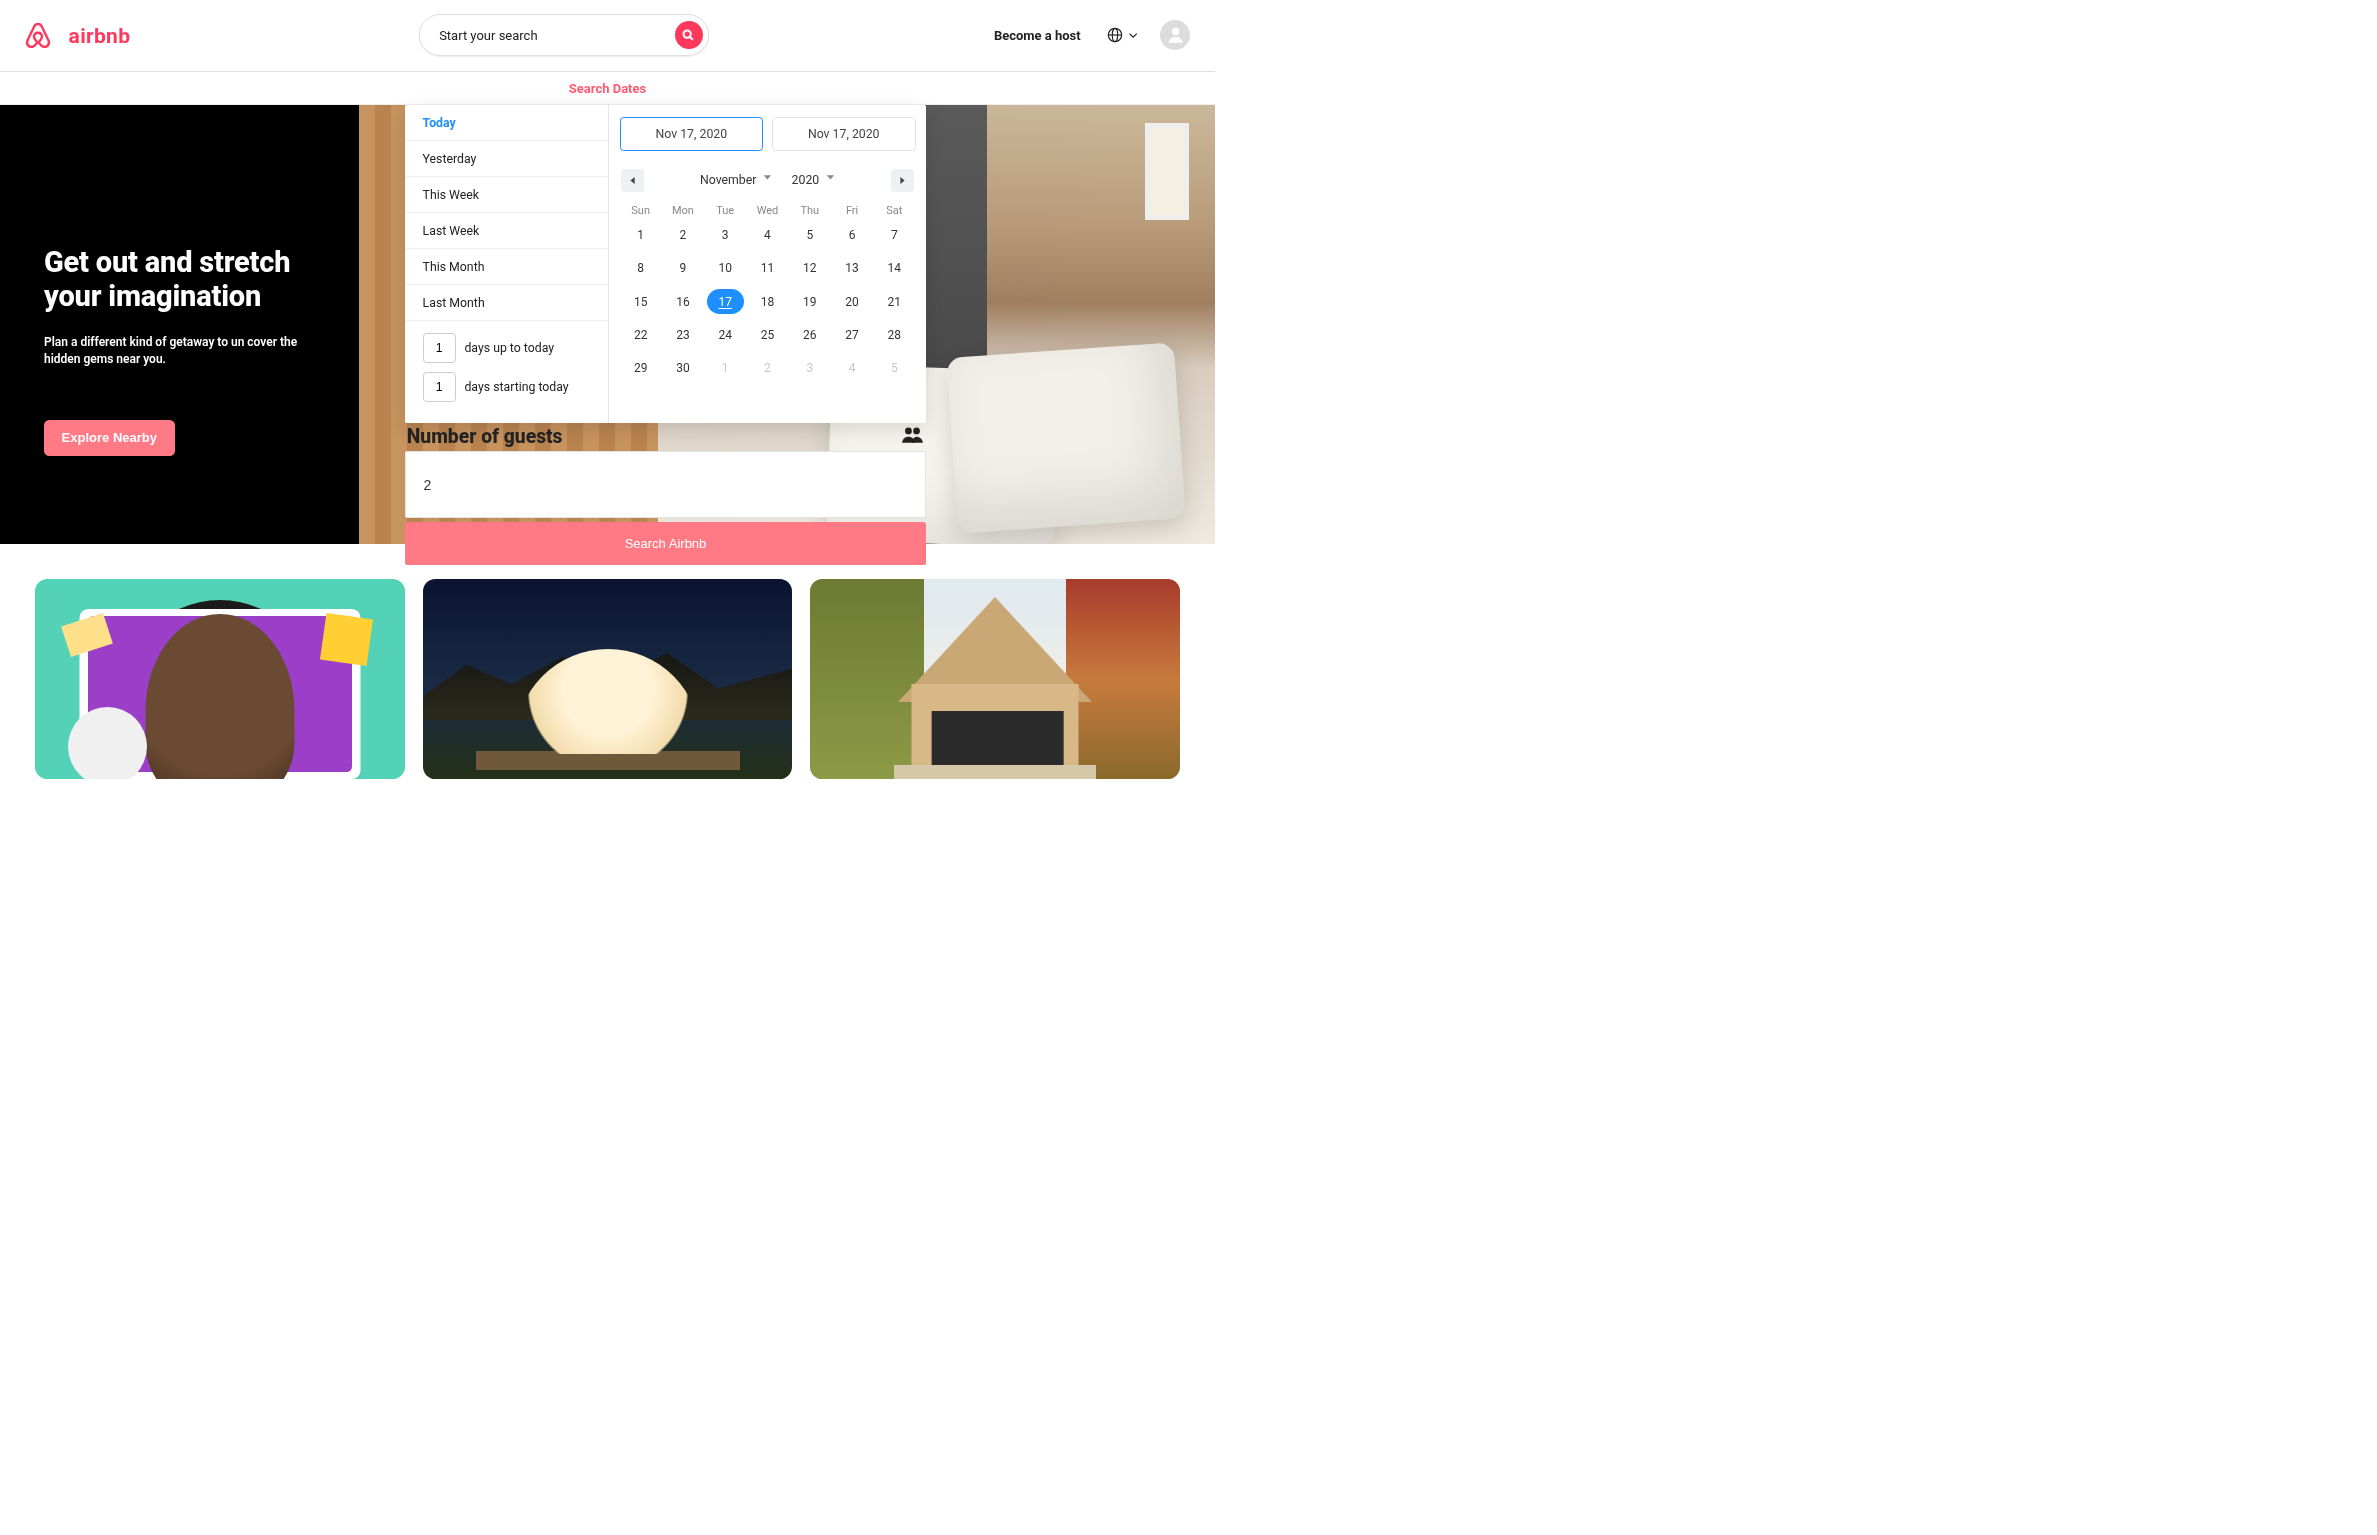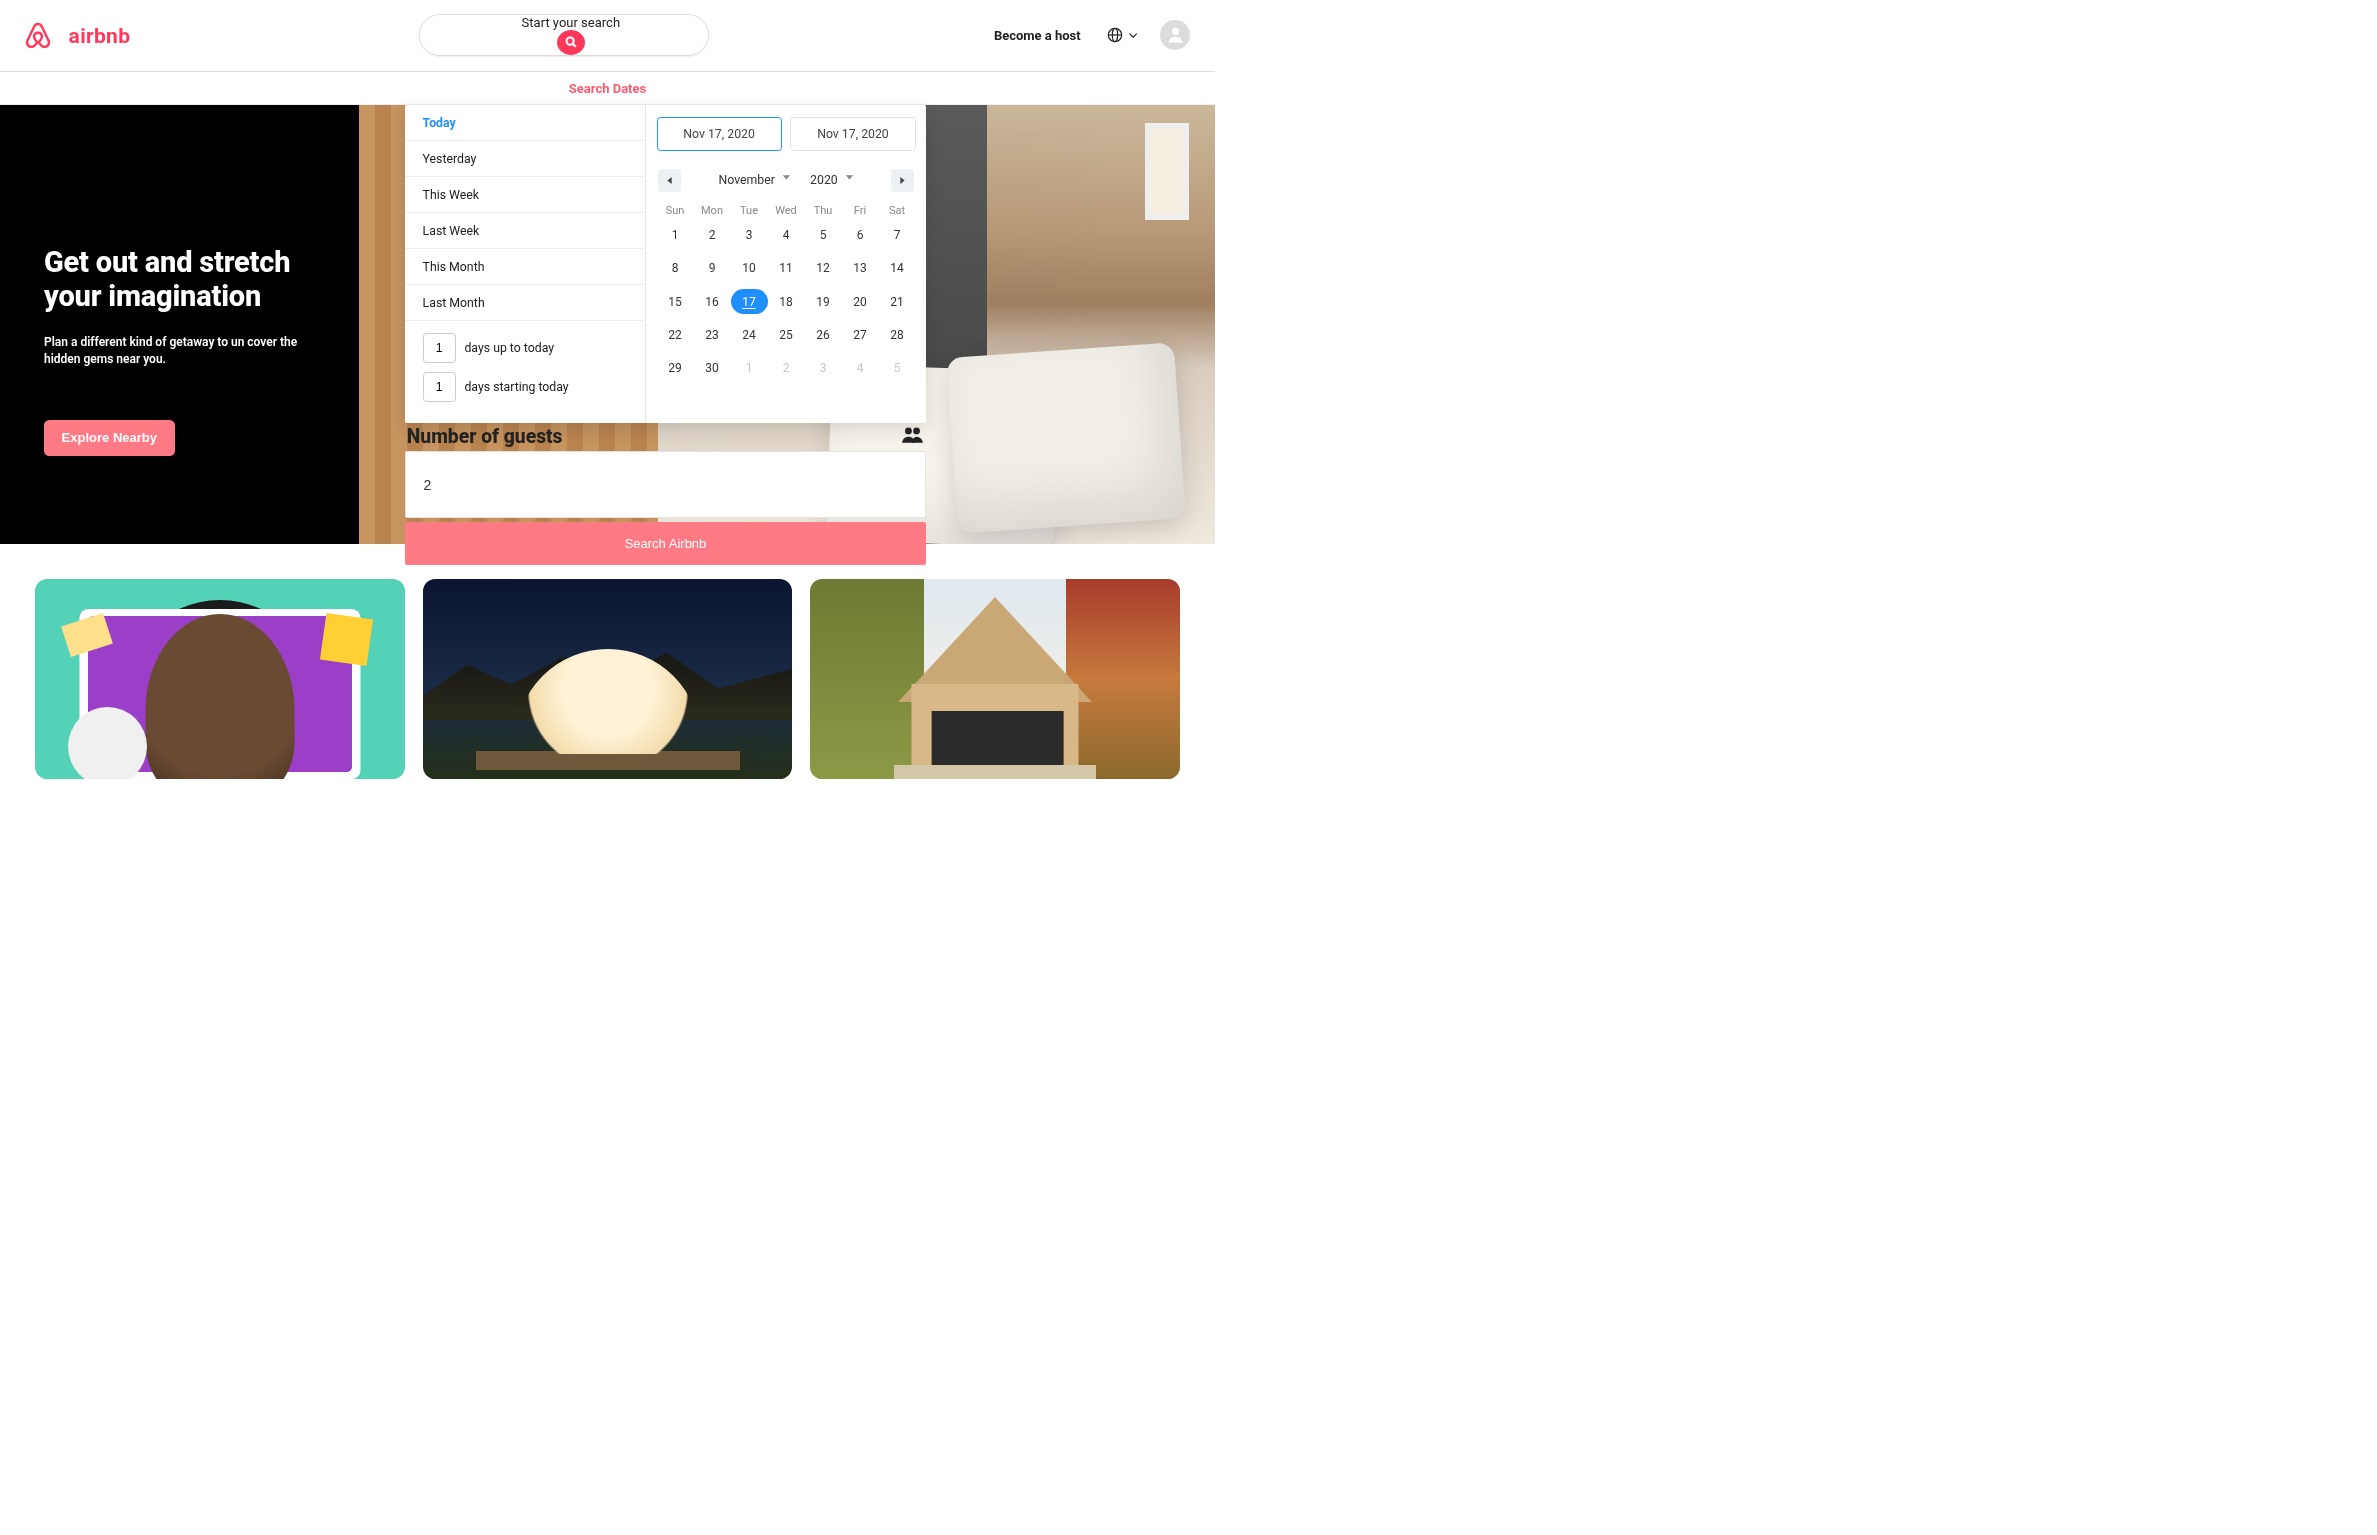--- a/index.html
+++ b/index.html
@@ -4,21 +4,21 @@
 <style>
   * { margin: 0; padding: 0; box-sizing: border-box; }
   body { font-family: -apple-system, BlinkMacSystemFont, "Segoe UI", Roboto, Helvetica, Arial, sans-serif; width: 1215px; background: #fff; color: #222; }
 
   
   .header { display: flex; align-items: center; justify-content: space-between; padding: 14px 24.6px 14px 24.6px; border-bottom: 0.9px solid rgba(0,0,0,0); }
   .logo { display: flex; align-items: center; gap: 18px; color: #ff385c; font-weight: 700; font-size: 21px; letter-spacing: 0.3px; }
   .logo svg { width: 26px; height: 28px; }
   .logo-text { position: relative; top: 0.9px; }
 
-  .search-pill { display: flex; align-items: center; justify-content: space-between; width: 290px; height: 42px; border: 0.9px solid #ddd; border-radius: 35px; padding: 0 5.3px 0 19.3px; box-shadow: 0 0.9px 1.8px rgba(0,0,0,.08); cursor: pointer; margin-left: 8.8px; flex-direction: column; }
+  .search-pill { display: flex; align-items: center; justify-content: space-between; width: 290px; height: 42px; border: 0.9px solid #ddd; border-radius: 35px; padding: 0 5.3px 0 19.3px; box-shadow: 0 0.9px 1.8px rgba(0,0,0,.08); cursor: pointer; margin-left: 8.8px; }
   .search-pill-text { font-size: 13px; color: #222; }
   .search-pill-btn { width: 28px; height: 28px; border-radius: 50%; background: #ff385c; display: flex; align-items: center; justify-content: center; }
   .search-pill-btn svg { width: 12.3px; height: 12.3px; stroke: #fff; stroke-width: 4; fill: none; }
 
   .header-right { display: flex; align-items: center; gap: 16px; }
   .host-link { font-size: 13px; font-weight: 700; color: #222; cursor: pointer; padding: 8.8px 5.3px; border-radius: 19.3px; }
   .lang-btn { display: flex; align-items: center; gap: 3.5px; cursor: pointer; padding: 7px 5.3px; border-radius: 19.3px; }
   .lang-btn svg.globe { width: 16px; height: 16px; }
   .lang-btn svg.chev { width: 12.3px; height: 12.3px; }
   .avatar { width: 30px; height: 30px; border-radius: 50%; background: #dcdcdc; display: flex; align-items: center; justify-content: center; cursor: pointer; }
@@ -43,21 +43,21 @@
   .hero-pillow1 { position: absolute; right: 35px; bottom: 17.6px; width: 228px; height: 176px; background: #f2efe8; border-radius: 16px; transform: rotate(-4deg); box-shadow: inset -17.6px -26px 53px rgba(0,0,0,.1), 0 8.8px 26px rgba(0,0,0,.15); }
   .hero-pillow2 { position: absolute; right: 158px; bottom: 0px; width: 228px; height: 176px; background: #f6f3ec; border-radius: 16px; transform: rotate(2deg); box-shadow: inset -17.6px -26px 53px rgba(0,0,0,.08), 0 8.8px 26px rgba(0,0,0,.12); }
   .hero-column { position: absolute; right: 228px; top: 0; width: 62px; height: 100%; background: linear-gradient(180deg,#5a5a5a,#3f3f3f); }
   .hero-frame { position: absolute; right: 26px; top: 17.6px; width: 44px; height: 97px; background: #f4efe1; border: 5.3px solid #eee; }
   .hero-wood { position: absolute; left: 0; top: 0; width: 299px; height: 100%; background: repeating-linear-gradient(90deg,#c7935f 0 16px,#b9834f 16px 32px); }
 
   
   .panel { position: absolute; left: 405px; top: 0; width: 521px; background: transparent; }
   .panel-inner { display: flex; background: #fff; border-radius: 1.8px; box-shadow: 0 5.3px 17.6px rgba(0,0,0,.12); }
 
-  .presets { width: 241px; border-right: 0.9px solid #e6e6e6; }
+  .presets { width: 204px; border-right: 0.9px solid #e6e6e6; }
   .preset-item { padding: 10.5px 17.6px; border-bottom: 0.9px solid #eee; font-size: 12.3px; cursor: pointer; }
   .preset-item.active { color: #1f8fff; font-weight: 700; }
   .preset-custom { padding: 12.3px 17.6px; }
   .preset-row { display: flex; align-items: center; gap: 8.8px; margin-bottom: 8.8px; }
   .preset-row input { width: 33px; height: 30px; border: 0.9px solid #ccc; border-radius: 3.5px; text-align: center; font-size: 12.3px; }
   .preset-row span { font-size: 12.3px; color: #222; }
 
   .calendar { flex: 1; padding: 12.3px 10.5px 5.3px 10.5px; }
   .date-chips { display: flex; gap: 8.8px; margin-bottom: 17.6px; }
   .chip { flex: 1; height: 34px; border-radius: 3.5px; border: 0.9px solid #e2e2e2; background: #fff; display: flex; align-items: center; justify-content: center; font-size: 12.3px; color: #444; }

